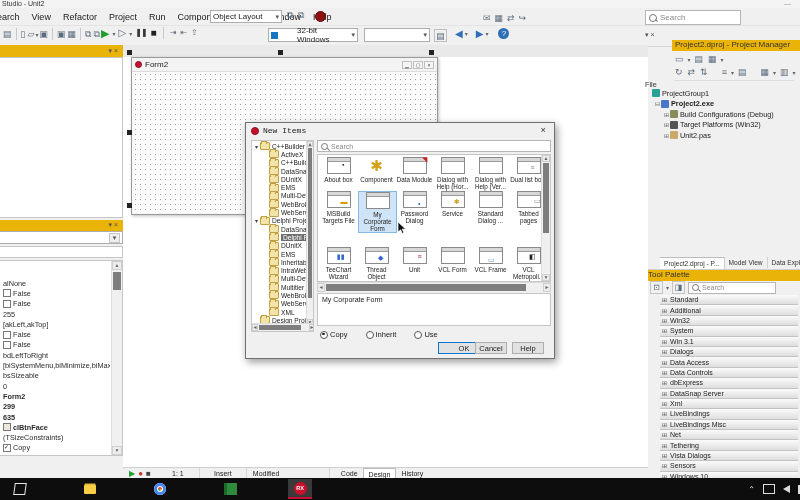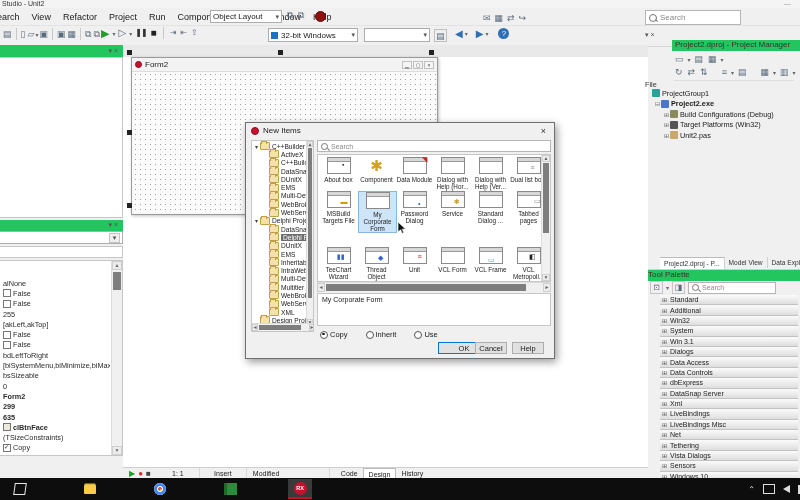--- a/index.html
+++ b/index.html
@@ -12,21 +12,21 @@
   
   #titlebar{left:0;top:0;width:800px;height:8px;background:#f4f4f4;font-size:7px;line-height:8px;color:#333;overflow:hidden;}
   #menubar{left:-15px;top:8px;height:17px;font-size:9px;}
   #menubar .mi{padding:2px 6px;white-space:nowrap;}
   .combo{background:#fff;border:1px solid #adadad;font-size:8px;display:flex;align-items:center;
          justify-content:space-between;padding:0 2px;box-sizing:border-box;}
   .combo .dd{color:#555;font-size:7px;}
   #toolbar{left:0;top:25px;width:800px;height:20px;border-top:1px solid #e3e3e3;border-bottom:1px solid #d5d5d5;background:#f0f0f0;}
   .tbtn{font-size:10px;line-height:10px;padding:1px;}
   
-  .phdr{background:#22c55e;font-size:8px;color:#333;}
+  .phdr{background:#eab308;font-size:8px;color:#333;}
   .pinrow{font-size:7px;color:#555;letter-spacing:2px;}
   .whitebox{background:#fff;border:1px solid #c6c6c6;box-sizing:border-box;}
   
   .sbv{background:#f0f0f0;border-left:1px solid #dcdcdc;}
   .sbh{background:#f0f0f0;border-top:1px solid #dcdcdc;}
   .sb-arrow{background:#ececec;border:1px solid #cfcfcf;color:#666;font-size:5px;line-height:5px;
             display:flex;align-items:center;justify-content:center;box-sizing:border-box;}
   .sb-thumb{background:#7e7e7e;}
   
   .etab{height:12px;display:flex;align-items:center;font-size:8px;padding:0 6px;border-right:1px solid #d0d0d0;}
@@ -35,21 +35,21 @@
   #form2{background:#f7f7f7;border:1px solid #9a9a9a;box-shadow:1px 1px 3px rgba(0,0,0,.25);}
   #form2 .ftitle{height:13px;background:#f3f3f3;border-bottom:1px solid #dcdcdc;display:flex;align-items:center;font-size:8px;padding:0 3px;}
   #form2 .fbody{position:absolute;left:1px;top:14px;right:1px;bottom:1px;background:#fbfbfb;
      background-image:radial-gradient(#9aa0a6 .6px,transparent .7px);background-size:5px 5px;}
   .fbtn{width:10px;height:8px;background:#f5f5f5;border:1px solid #c0c0c0;font-size:5px;line-height:6px;
         display:inline-flex;align-items:center;justify-content:center;color:#444;margin-left:1px;box-sizing:border-box;}
   .handle{width:5px;height:5px;background:#222;}
   
   #dlg{left:245px;top:122px;width:310px;height:237px;background:#f0f0f0;border:1px solid #707070;
        box-shadow:2px 3px 8px rgba(0,0,0,.4);box-sizing:border-box;}
-  #dlg-title{height:15px;display:flex;align-items:center;font-size:8px;padding:0 5px;}
+  #dlg-title{height:15px;display:flex;align-items:center;font-size:8px;padding:0 5px;font-family:Liberation Mono, monospace;}
   .redball{width:8px;height:8px;border-radius:50%;background:#c8102e;border:1px solid #8c0b20;box-sizing:border-box;display:inline-block;}
   .tree-item{height:8.3px;display:flex;align-items:center;font-size:6.6px;white-space:nowrap;}
   .tree-item .chev{width:7px;font-size:6px;color:#444;text-align:center;flex:none;}
   .folder{width:8px;height:6px;background:#f2e3a9;border:1px solid #c0a040;border-radius:1px;position:relative;flex:none;margin-right:2px;}
   .folder:before{content:"";position:absolute;left:0;top:-2px;width:4px;height:2px;background:#f2e3a9;border:1px solid #c0a040;border-bottom:none;}
   .tree-item.sel .lbl{background:#6e6e6e;color:#fff;padding:0 2px;}
   .griditem{position:absolute;width:37px;text-align:center;font-size:6.3px;line-height:7px;color:#222;}
   .mini-win{width:24px;height:17px;background:#fff;border:1px solid #8a8a8a;margin:0 auto 2px auto;position:relative;box-sizing:border-box;}
   .mini-win:before{content:"";position:absolute;left:0;top:0;right:0;height:3px;background:#d7d7d7;border-bottom:1px solid #9a9a9a;}
   .badge{position:absolute;font-size:8px;line-height:8px;}
@@ -147,21 +147,21 @@
     <span class="tbtn" style="color:#5a6b7d;">▷</span>
     <span style="font-size:6px;color:#666;">▾</span>
     <span class="tbtn" style="color:#333;font-size:8px;letter-spacing:-1px;">❚❚</span>
     <span class="tbtn" style="color:#222;">■</span>
     <span class="sep"></span>
     <span class="tbtn ico" style="font-size:8px;">⇥</span>
     <span class="tbtn ico" style="font-size:8px;">⇤</span>
     <span class="tbtn ico" style="font-size:8px;">⇪</span>
   </div>
   <div class="abs combo" style="left:268px;top:28px;width:90px;height:14px;">
-    <span class="row" style="gap:3px;">
+    <span class="row" style="gap:19px;">
         <span style="width:7px;height:7px;background:#1574c4;display:inline-block;"></span>
     <span>32-bit Windows</span>
       </span>
     <span class="dd">▾</span>
   </div>
   <div class="abs combo" style="left:364px;top:28px;width:66px;height:14px;">
     <span></span>
     <span class="dd">▾</span>
   </div>
   <span class="abs ico" style="left:434px;top:29px;font-size:9px;border:1px solid #c0c0c0;width:11px;height:11px;">▤</span>

